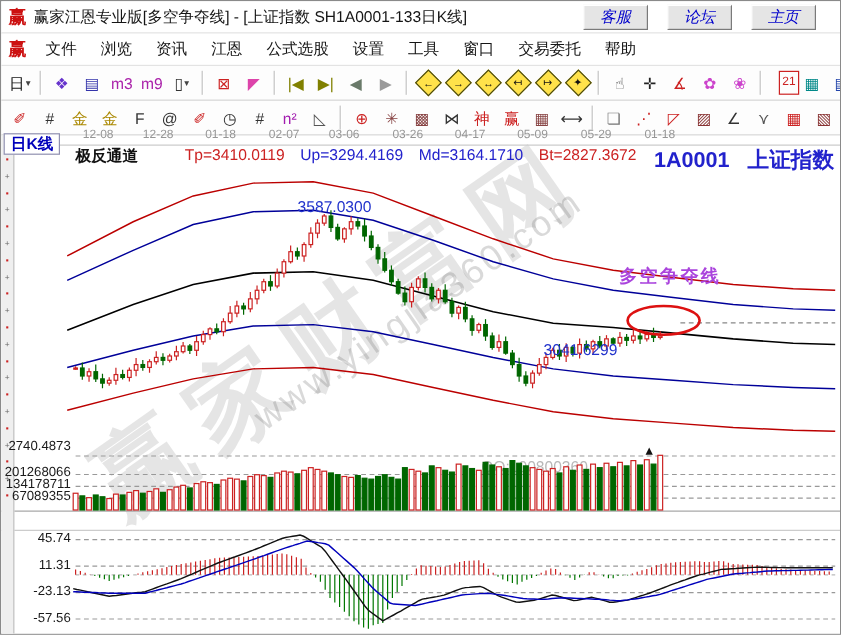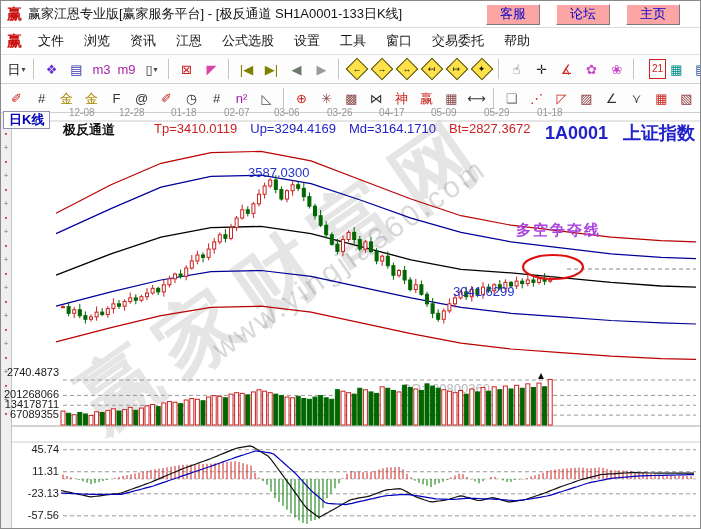--- a/index.html
+++ b/index.html
@@ -1,22 +1,22 @@
 <!DOCTYPE html>
 <html><head>
 <meta charset="utf-8">
 <style>
   html,body{margin:0;padding:0;}
   body{width:701px;height:529px;position:relative;overflow:hidden;background:#fff;
        font-family:"Liberation Sans","DejaVu Sans",sans-serif;border:1px solid #8a8a8a;box-sizing:border-box;}
   .titlebar{height:26px;display:flex;align-items:center;background:#fff;border-bottom:1px solid #dcdcdc;padding:0 4px;}
   .logo{color:#cc1111;font-weight:bold;font-size:15px;margin:0 6px 0 2px;}
   .title-text{font-size:13px;color:#151515;flex:1;white-space:nowrap;overflow:hidden;}
-  .tb-btn{width:52px;height:19px;margin-right:16px;background:#fca5a5;border:1px solid;border-color:#ffffff #7a7a7a #7a7a7a #ffffff;
-          color:#0000cc;font-size:13px;text-align:center;line-height:18px;cursor:default;}
+  .tb-btn{width:52px;height:19px;margin-right:16px;background:#e5e5e5;border:1px solid;border-color:#ffffff #7a7a7a #7a7a7a #ffffff;
+          color:#0000cc;font-size:13px;text-align:center;line-height:18px;cursor:default;font-style:italic;}
   .menubar{height:26px;display:flex;align-items:center;font-size:13px;color:#151515;background:#fff;border-bottom:1px solid #e3e3e3;padding:0 4px;}
   .menu-item{padding:0 10px;white-space:nowrap;}
   .toolbar{height:28px;display:flex;align-items:center;background:#fdfdfd;border-bottom:1px solid #cfcfcf;padding:0 3px;}
   .ticon{min-width:23px;height:22px;display:flex;align-items:center;justify-content:center;font-size:13px;margin:0 1px;white-space:nowrap;}
   .ticon .g{line-height:1;}
   .ticon .dd{font-size:8px;color:#444;margin-left:1px;}
   .sep{width:2px;height:20px;border-left:1px solid #c4c4c4;border-right:1px solid #ffffff;margin:0 4px;}
   .dia{width:14px;height:14px;background:#ffe24a;border:1px solid #4a4a10;transform:rotate(45deg);display:flex;align-items:center;justify-content:center;}
   .dia>span{transform:rotate(-45deg);font-size:9px;color:#111;line-height:1;}
   .boxed{border:1px solid #cc2222;padding:4px 2px;font-size:10px;line-height:12px;margin-left:12px;}
@@ -38,21 +38,21 @@
   .wm{position:absolute;z-index:1;color:rgba(110,110,110,0.18);transform:rotate(-35deg);transform-origin:left top;pointer-events:none;}
   .wm-brand{left:55px;top:255px;font-size:80px;font-weight:bold;letter-spacing:16px;}
   .wm-site{left:205px;top:225px;font-size:30px;color:rgba(120,120,120,0.28);letter-spacing:3px;}
   svg{position:absolute;left:0;top:0;z-index:3;}
 </style>
 </head>
 <body>
 
 <div class="titlebar">
   <span class="logo">赢</span>
-  <span class="title-text">赢家江恩专业版[赢家服务平台] - [极反通道  SH1A0001-133日K线]</span>
+  <span class="title-text">赢家江恩专业版[多空争夺线] - [上证指数  SH1A0001-133日K线]</span>
   <div class="tb-btn">客服</div>
   <div class="tb-btn">论坛</div>
   <div class="tb-btn">主页</div>
 </div>
 
 <div class="menubar">
   <span class="logo">赢</span>
   <span id="menu-items" style="display:flex">
       <span class="menu-item">文件</span>
       <span class="menu-item">浏览</span>

